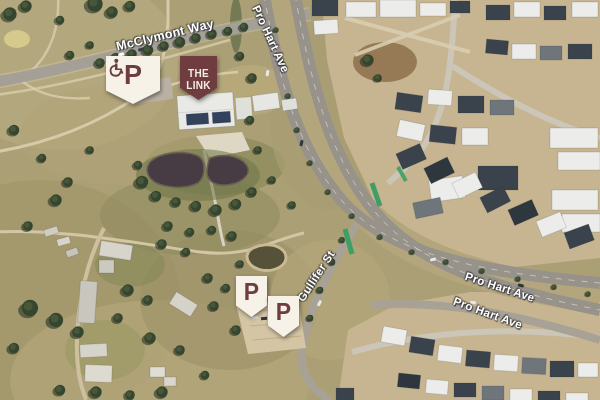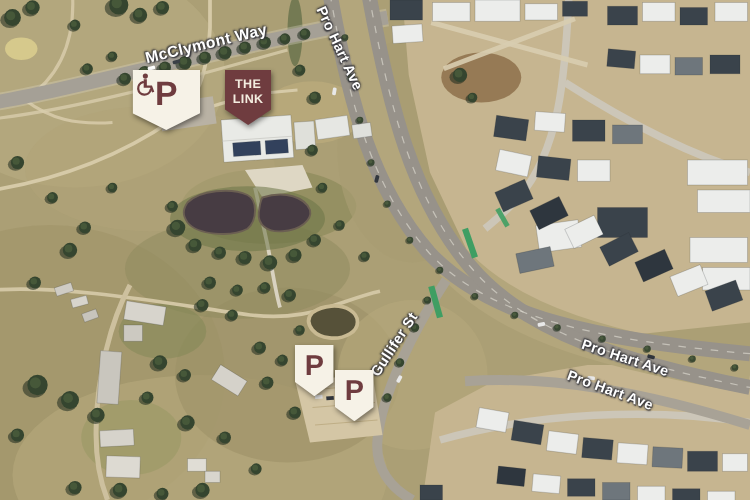--- a/index.html
+++ b/index.html
@@ -16,21 +16,21 @@
   .lbl-prohart-n{left:271px;top:39px;transform:translate(-50%,-50%) rotate(65deg);}
   .lbl-gullifer{left:316px;top:276px;transform:translate(-50%,-50%) rotate(-57deg);}
   .lbl-prohart-e1{left:500px;top:287px;transform:translate(-50%,-50%) rotate(18deg);}
   .lbl-prohart-e2{left:488px;top:313px;transform:translate(-50%,-50%) rotate(20deg);}
 
   
   .pin{position:absolute;filter:drop-shadow(1px 2px 2px rgba(0,0,0,.45));}
   .pin-body{width:100%;height:100%;clip-path:polygon(0 0,100% 0,100% 72%,50% 100%,0 72%);
     display:flex;align-items:center;justify-content:center;box-sizing:border-box;}
   .pin-white .pin-body{background:#f6f2e7;color:#6f3c3f;}
-  .pin-maroon .pin-body{background:#6f3c3f;color:#f3ecdf;}
+  .pin-maroon .pin-body{background:#6f3c3f;color:#f3ecdf;justify-content:flex-end;}
   .pin-accessible{left:106px;top:56px;width:54px;height:48px;}
   .pin-accessible .pin-body{gap:2px;padding-bottom:10px;}
   .pin-accessible .p-letter{font-size:27px;font-weight:bold;line-height:1;}
   .pin-thelink{left:180px;top:56px;width:37px;height:44px;}
   .pin-thelink .pin-body{flex-direction:column;padding-bottom:9px;}
   .pin-thelink .pin-line{font-size:10px;font-weight:bold;line-height:1.15;letter-spacing:.3px;}
   .pin-p{width:31px;height:41px;}
   .pin-p .pin-body{padding-bottom:9px;}
   .pin-p .p-letter{font-size:23px;font-weight:bold;line-height:1;}
   .pin-p1{left:236px;top:276px;}

